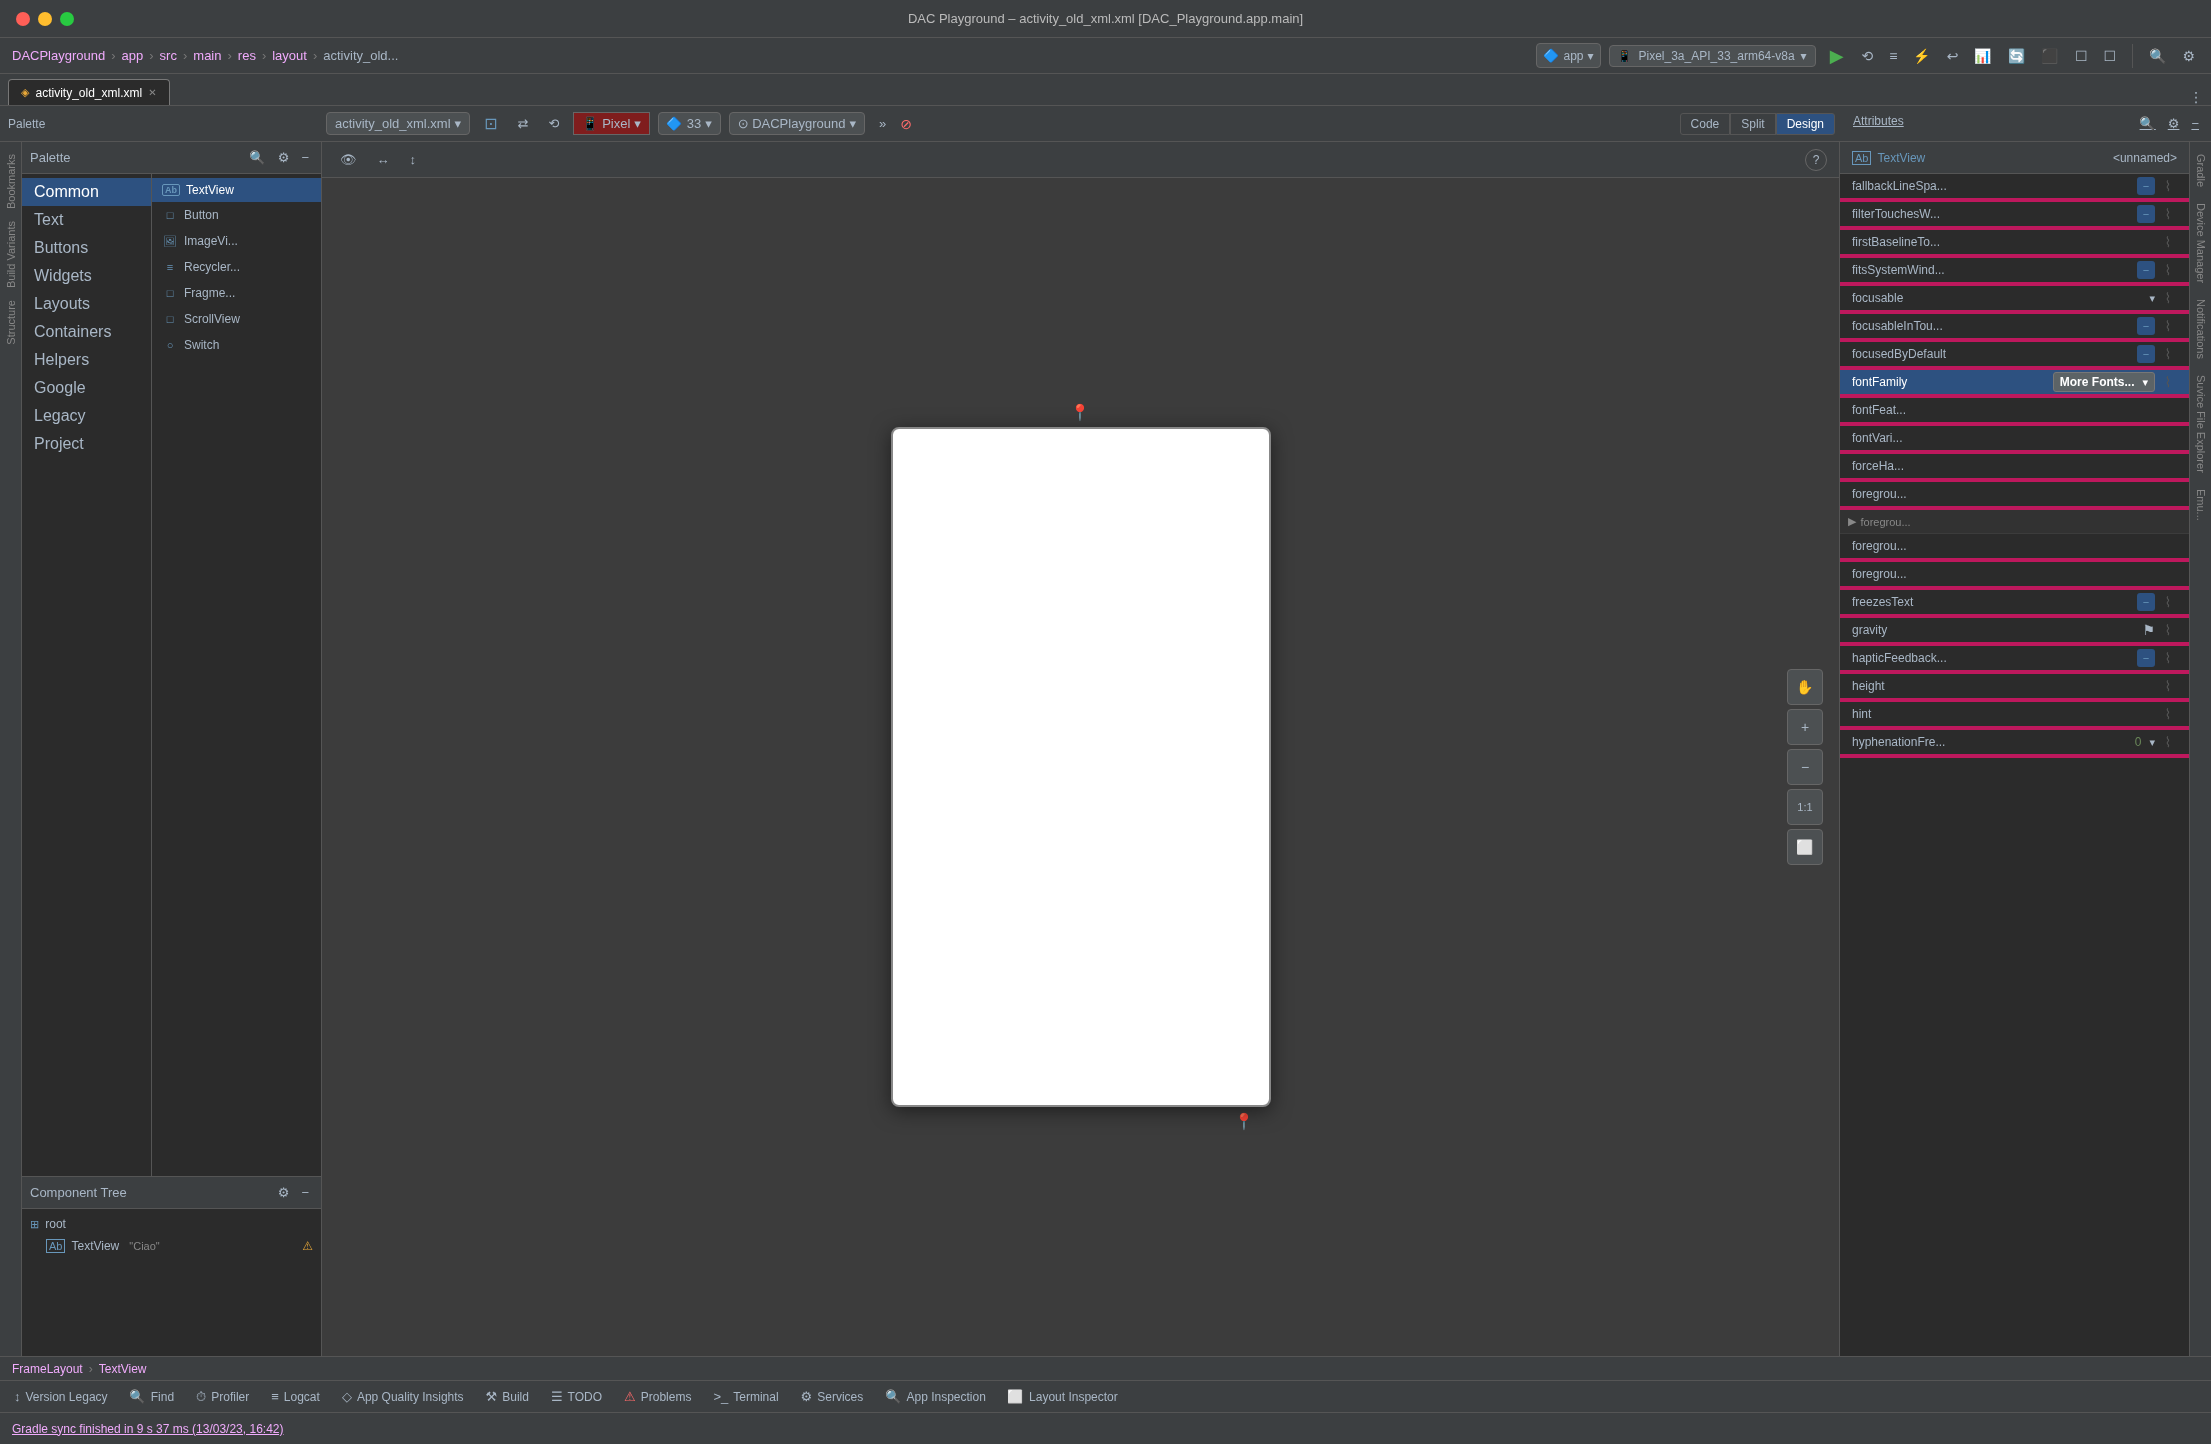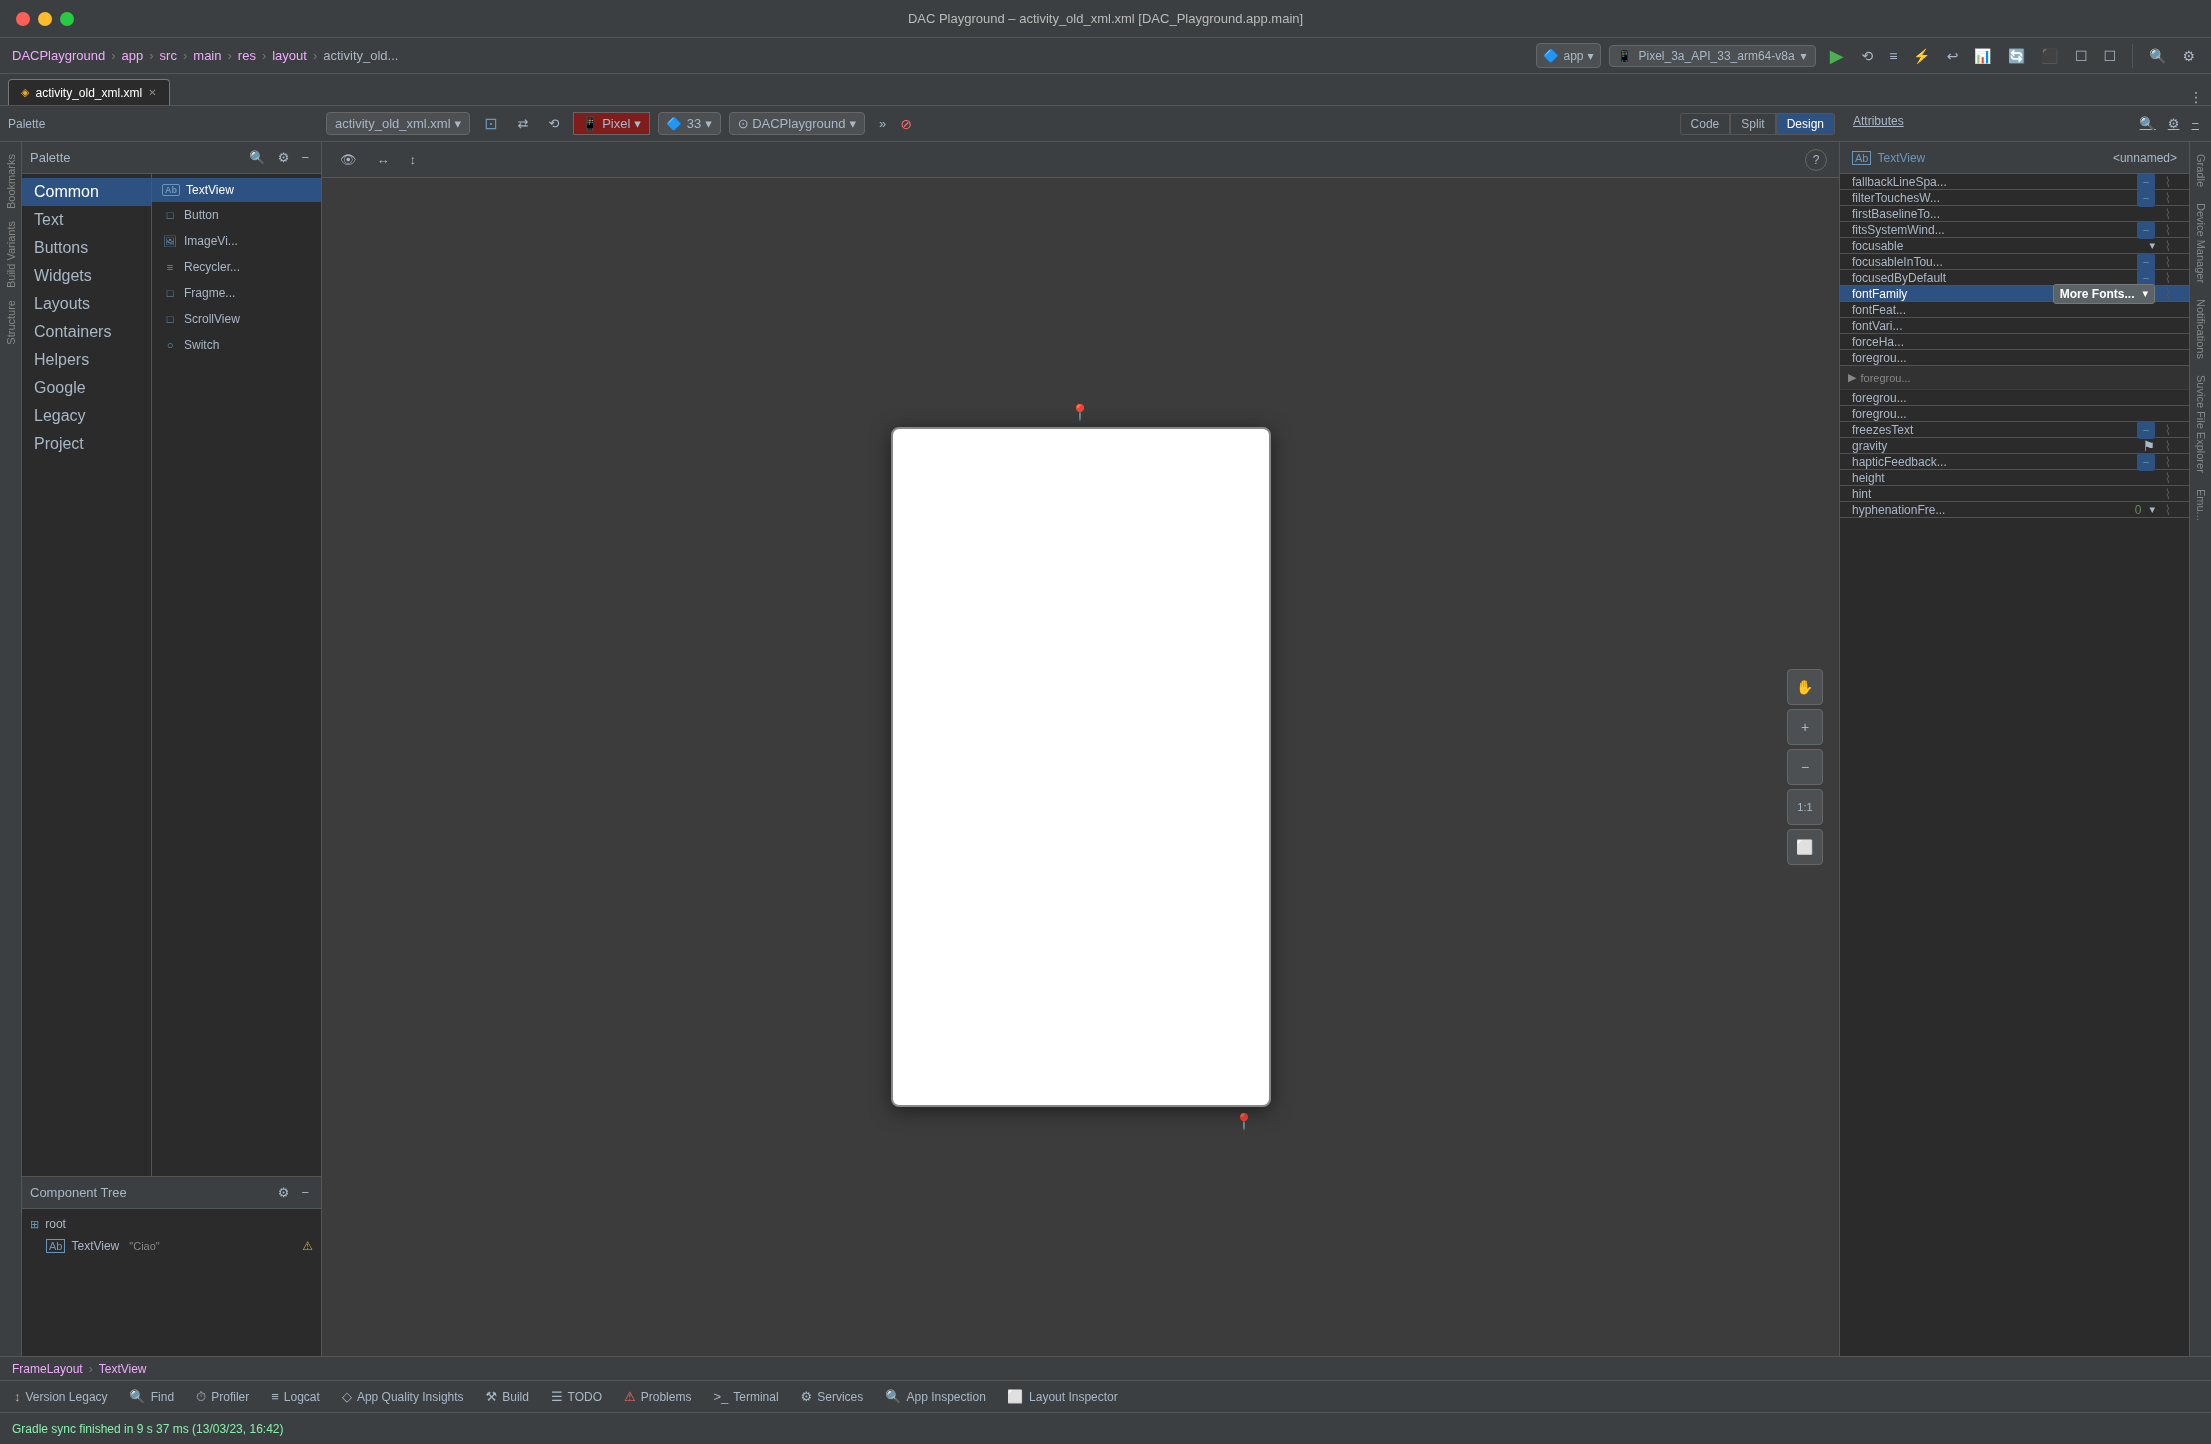--- a/index.html
+++ b/index.html
@@ -313,25 +313,25 @@
     .attr-widget-value {
       color: #a9b7c6;
       margin-left: auto;
     }
 
     .attr-list {
       flex: 1;
       overflow-y: auto;
     }
     .attr-row {
-      height: 16px;
+      height: 28px;
       display: flex;
       align-items: center;
       padding: 0 12px;
-      border-bottom: 1px solid #be185d;
+      border-bottom: 4px solid #be185d;
     }
     .attr-row.highlighted {
       background: #2d5180;
     }
     .attr-name {
       flex: 1;
       font-size: 12px;
       color: #a9b7c6;
     }
     .attr-btn {
@@ -392,22 +392,23 @@
 
     
     .status-bar {
       height: 32px;
       background: #3c3f41;
       border-top: 1px solid #555;
       display: flex;
       align-items: center;
       padding: 0 12px;
       font-size: 12px;
-      color: #86efac;
+      color: #f0abfc;
       gap: 4px;
+      text-decoration: underline;
     }
 
     
     .bottom-toolbar {
       height: 32px;
       background: #3c3f41;
       border-top: 1px solid #555;
       display: flex;
       align-items: center;
       gap: 2px;

